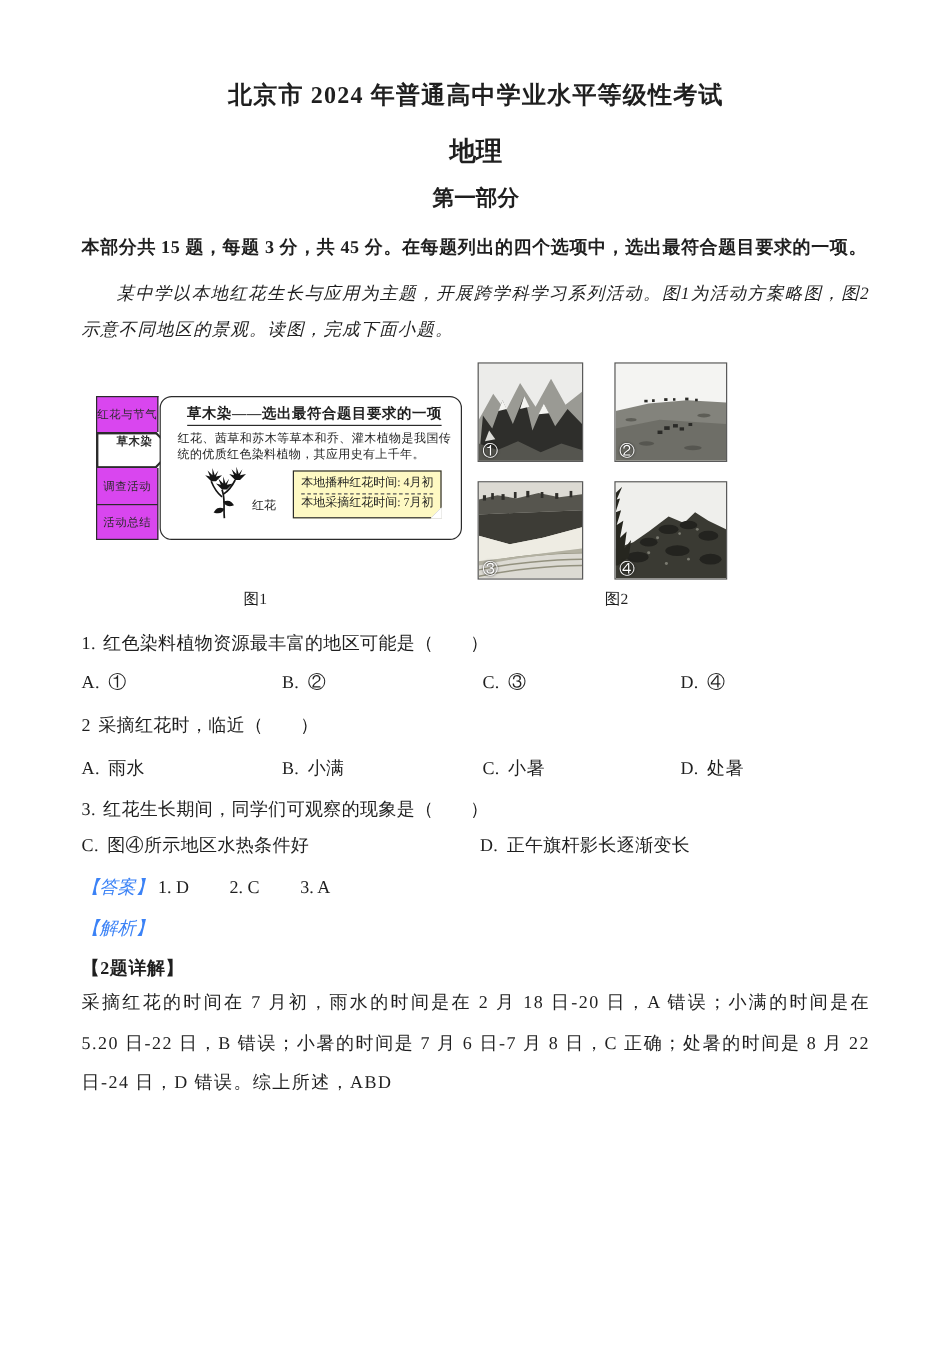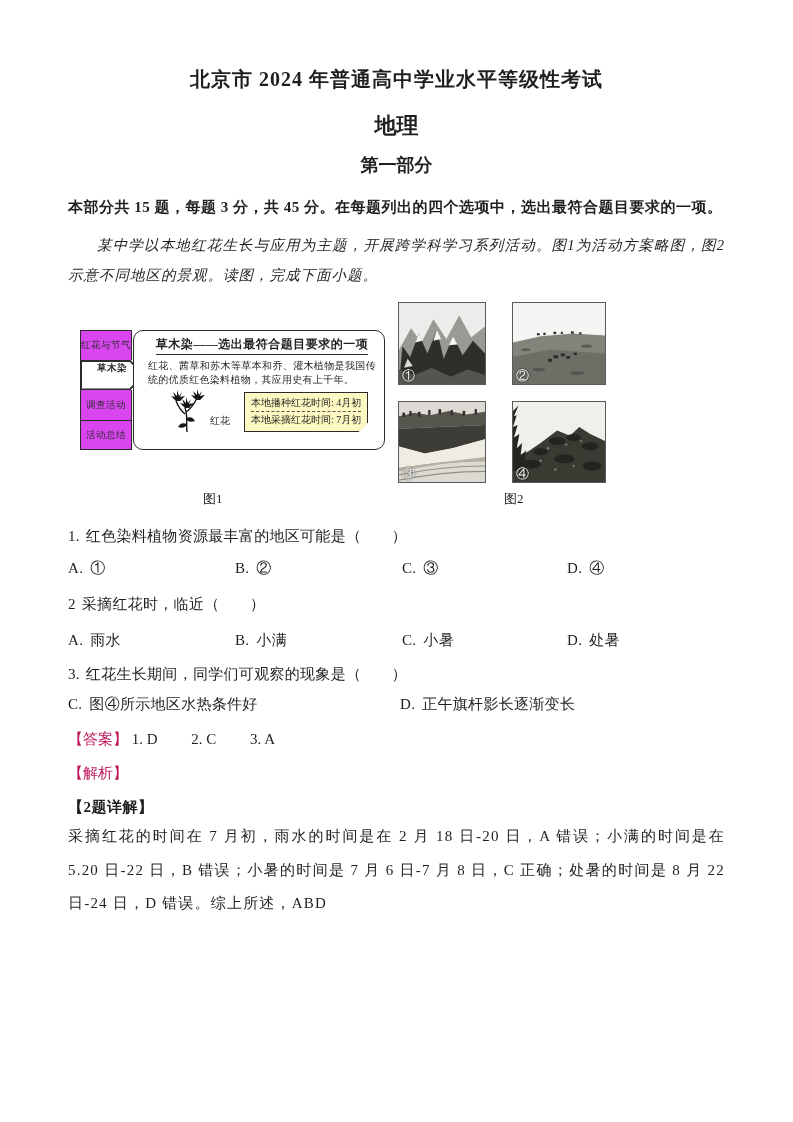--- a/index.html
+++ b/index.html
@@ -71,21 +71,21 @@
   
   .qa { font-size:15px; letter-spacing:0.3px; }
   .q-line { margin-top:13px; }
   .q-num { margin-right:6px; }
   .opts-4 { display:grid; grid-template-columns:167px 167px 165px auto; margin-top:13px; }
   .opts-2 { display:grid; grid-template-columns:332px auto; margin-top:11px; }
   .opt .ol { margin-right:7px; }
 
   
   .answer-row { margin-top:16px; font-size:15px; }
-  .blue { color:#be185d; }
+  .blue { color:#3b82f6;font-style:italic; }
   .answer-row .ai { margin-right:30px; }
   .analysis-label { margin-top:15px; font-size:15px; }
   .detail-heading { margin-top:15px; font-size:15px; font-weight:bold; letter-spacing:0.5px; }
   .detail-text { margin-top:3px; font-size:15px; line-height:33.5px; text-align:justify; letter-spacing:1.2px; }
 </style>
 </head>
 <body>
 
 <div class="page">
 

